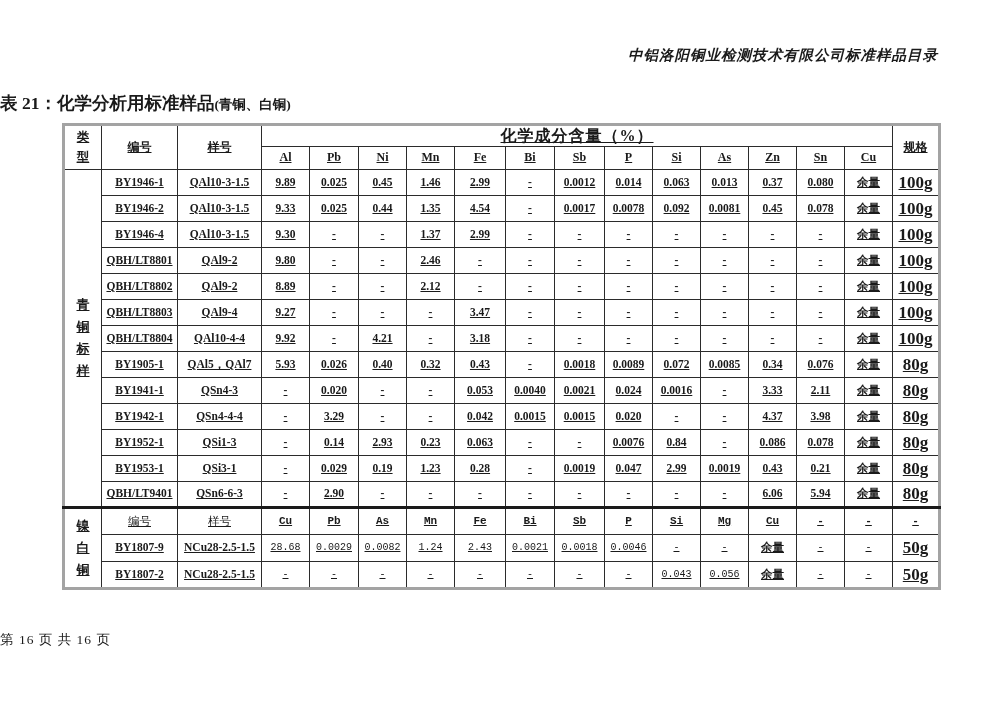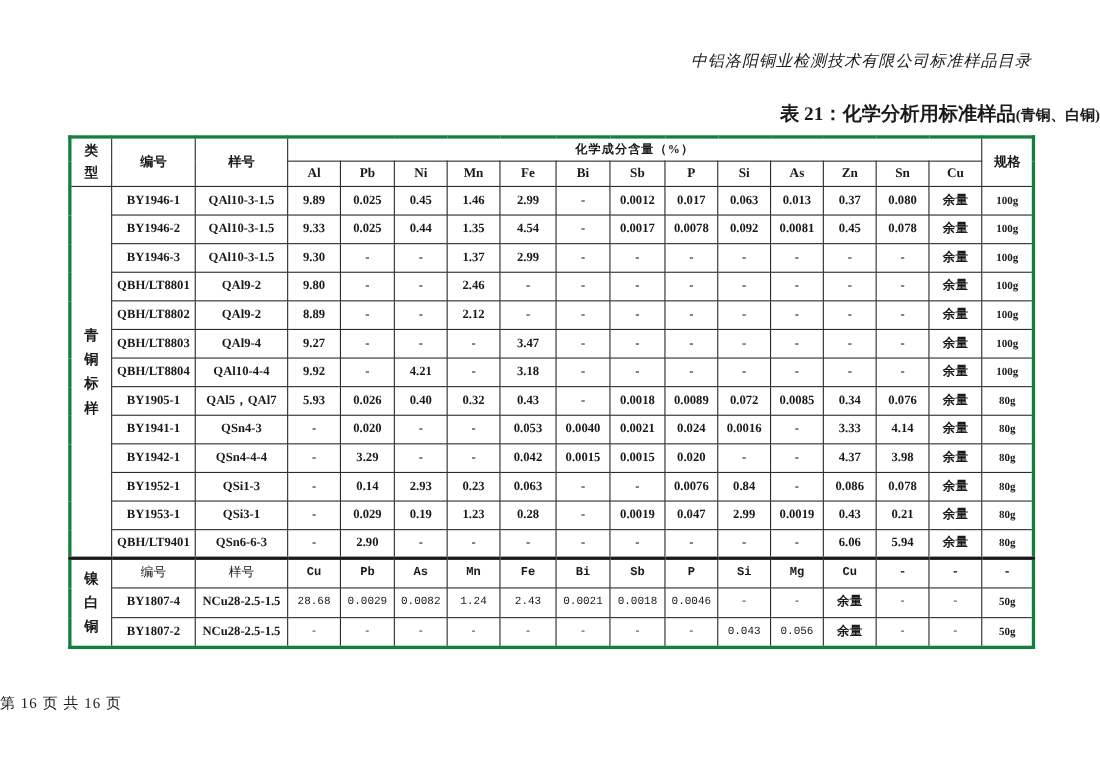--- a/index.html
+++ b/index.html
@@ -2,47 +2,48 @@
 <html><head>
 <meta charset="utf-8">
 <style>
   html,body{margin:0;padding:0;}
   body{
     width:1000px;height:707px;background:#ffffff;position:relative;overflow:hidden;
     font-family:"Liberation Serif","DejaVu Serif",serif;color:#1a1a1a;
   }
   .doc-header{
     position:absolute;top:46px;left:0;right:62px;text-align:right;
-    font-size:14.5px;font-weight:normal;font-style:italic;letter-spacing:1px;
-  }
-  .title-wrap{position:absolute;top:91px;left:0;width:100%;text-align:right;font-weight:bold;}
+    font-size:14.5px;font-weight:bold;font-style:italic;letter-spacing:1px;
+  }
+  .title-wrap{position:absolute;top:91px;left:0;width:100%;text-align:left;font-weight:bold;}
   .title-main{font-size:17.5px;}
   .title-sub{font-size:13.5px;}
   table{
     position:absolute;left:62px;top:123px;width:876px;
     border-collapse:collapse;table-layout:fixed;
-    border:3px solid #15803d;
+    border:3px solid #a3a3a3;
+    text-decoration:underline;
   }
   th,td{
     border:1px solid #2b2b2b;text-align:center;vertical-align:middle;padding:0;
     font-weight:bold;font-size:11.5px;overflow:hidden;line-height:1.15;
   }
   thead tr.hrow1{height:22px;}
   thead tr.hrow2{height:23px;}
   #bronze-body tr{height:26px;}
   #nickel-body tr{height:27px;}
   th{font-size:12px;}
-  .th-comp{font-size:11px;letter-spacing:1px;}
+  .th-comp{font-size:16px;letter-spacing:1px;}
   .th-narrow div{width:16px;margin:0 auto;word-break:break-all;line-height:1.55;font-size:12.5px;}
   .type-cell{font-size:13px;}
   .type-cell .vert{white-space:pre-line;line-height:1.7;margin:0 auto;}
   .id-cell{font-size:11.5px;}
   .sample-cell{font-size:11.5px;}
   .val-cell{font-size:11.5px;}
-  .spec-cell{font-size:10px;}
+  .spec-cell{font-size:17px;}
   .hdr2-plain{font-weight:normal;font-size:11.5px;}
   .mono-hdr{
     font-family:"Liberation Mono","DejaVu Sans Mono",monospace;
     font-weight:bold;font-size:11px;
   }
   .mono-val{
     font-family:"Liberation Mono","DejaVu Sans Mono",monospace;
     font-weight:normal;font-size:10px;
   }
   tbody.sec2 tr:first-child > td{border-top:3px solid #1a1a1a;}
@@ -116,21 +117,21 @@
         </td>
         <td class="id-cell">BY1946-1</td>
         <td class="sample-cell">QAl10-3-1.5</td>
         <td class="val-cell">9.89</td>
         <td class="val-cell">0.025</td>
         <td class="val-cell">0.45</td>
         <td class="val-cell">1.46</td>
         <td class="val-cell">2.99</td>
         <td class="val-cell">-</td>
         <td class="val-cell">0.0012</td>
-        <td class="val-cell">0.017</td>
+        <td class="val-cell">0.014</td>
         <td class="val-cell">0.063</td>
         <td class="val-cell">0.013</td>
         <td class="val-cell">0.37</td>
         <td class="val-cell">0.080</td>
         <td class="val-cell">余量</td>
         <td class="spec-cell">100g</td>
       </tr>
       <tr>
         <td class="id-cell">BY1946-2</td>
         <td class="sample-cell">QAl10-3-1.5</td>
@@ -143,21 +144,21 @@
         <td class="val-cell">0.0017</td>
         <td class="val-cell">0.0078</td>
         <td class="val-cell">0.092</td>
         <td class="val-cell">0.0081</td>
         <td class="val-cell">0.45</td>
         <td class="val-cell">0.078</td>
         <td class="val-cell">余量</td>
         <td class="spec-cell">100g</td>
       </tr>
       <tr>
-        <td class="id-cell">BY1946-3</td>
+        <td class="id-cell">BY1946-4</td>
         <td class="sample-cell">QAl10-3-1.5</td>
         <td class="val-cell">9.30</td>
         <td class="val-cell">-</td>
         <td class="val-cell">-</td>
         <td class="val-cell">1.37</td>
         <td class="val-cell">2.99</td>
         <td class="val-cell">-</td>
         <td class="val-cell">-</td>
         <td class="val-cell">-</td>
         <td class="val-cell">-</td>
@@ -264,21 +265,21 @@
         <td class="val-cell">0.020</td>
         <td class="val-cell">-</td>
         <td class="val-cell">-</td>
         <td class="val-cell">0.053</td>
         <td class="val-cell">0.0040</td>
         <td class="val-cell">0.0021</td>
         <td class="val-cell">0.024</td>
         <td class="val-cell">0.0016</td>
         <td class="val-cell">-</td>
         <td class="val-cell">3.33</td>
-        <td class="val-cell">4.14</td>
+        <td class="val-cell">2.11</td>
         <td class="val-cell">余量</td>
         <td class="spec-cell">80g</td>
       </tr>
       <tr>
         <td class="id-cell">BY1942-1</td>
         <td class="sample-cell">QSn4-4-4</td>
         <td class="val-cell">-</td>
         <td class="val-cell">3.29</td>
         <td class="val-cell">-</td>
         <td class="val-cell">-</td>
@@ -366,21 +367,21 @@
         <td class="mono-hdr">Sb</td>
         <td class="mono-hdr">P</td>
         <td class="mono-hdr">Si</td>
         <td class="mono-hdr">Mg</td>
         <td class="mono-hdr">Cu</td>
         <td class="mono-hdr">-</td>
         <td class="mono-hdr">-</td>
         <td class="mono-hdr">-</td>
       </tr>
       <tr>
-        <td class="id-cell">BY1807-4</td>
+        <td class="id-cell">BY1807-9</td>
         <td class="sample-cell">NCu28-2.5-1.5</td>
         <td class="mono-val">28.68</td>
         <td class="mono-val">0.0029</td>
         <td class="mono-val">0.0082</td>
         <td class="mono-val">1.24</td>
         <td class="mono-val">2.43</td>
         <td class="mono-val">0.0021</td>
         <td class="mono-val">0.0018</td>
         <td class="mono-val">0.0046</td>
         <td class="mono-val">-</td>

